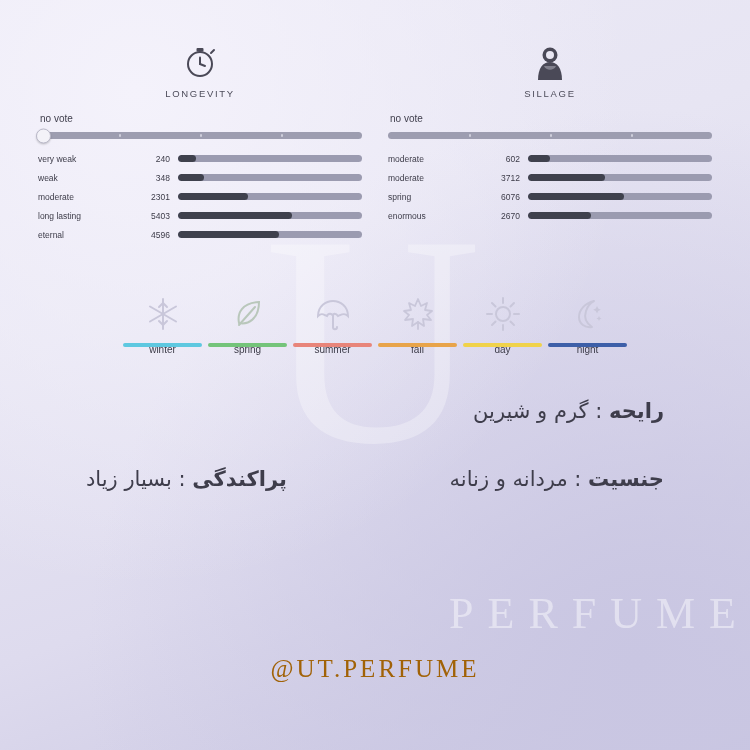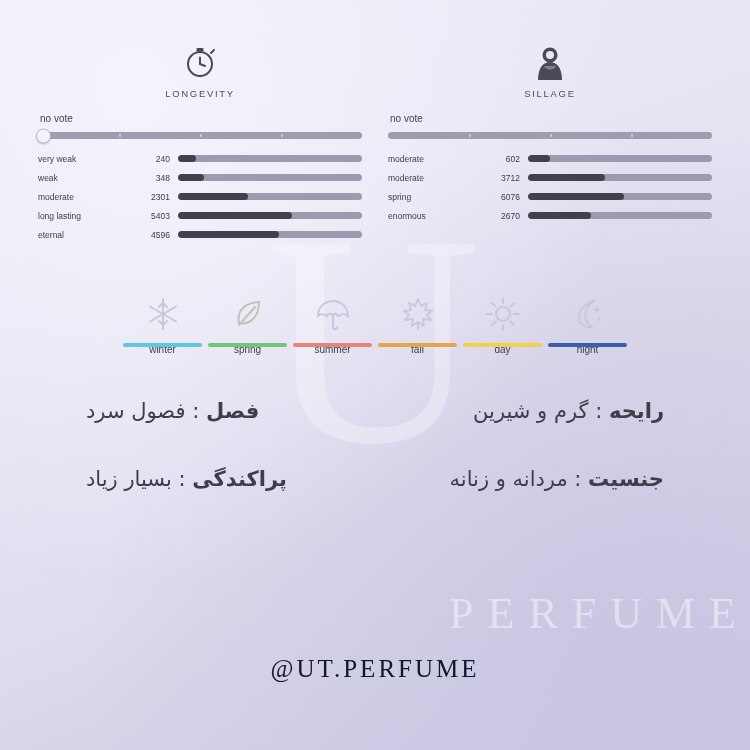--- a/index.html
+++ b/index.html
@@ -74,21 +74,21 @@
     display:flex;flex-direction:column;gap:22px;
   }
   .info-row{display:flex;justify-content:space-between;align-items:baseline;}
   .info-cell{font-size:21px;color:#3e3d4b;font-family:"DejaVu Sans", sans-serif;white-space:nowrap;}
   .info-cell b{font-weight:bold;}
   .info-cell span{font-weight:normal;}
 
   .handle{
     position:absolute;left:0;right:0;top:655px;text-align:center;
     font-family:"Liberation Serif", serif;
-    font-size:25px;letter-spacing:3px;color:#0f172a;
+    font-size:25px;letter-spacing:3px;color:#a16207;
   }
 </style>
 </head>
 <body>
 
 <div class="watermark">U</div>
 <div class="watermark2">PERFUME</div>
 
 <div class="wrap">
 
@@ -307,23 +307,20 @@
         <i style="background:#3d5fa8"></i>
       </div>
   </div>
 
   <div class="info">
 
     <div class="info-row">
       <div class="info-cell">
         <b>رایحه</b><span> : </span><span>گرم و شیرین</span>
       </div>
-      <div class="info-cell">
-        <b>فصل</b><span> : </span><span>فصول سرد</span>
-      </div>
     </div>
 
     <div class="info-row">
     </div>
 
     <div class="info-row">
       <div class="info-cell">
         <b>جنسیت</b><span> : </span><span>مردانه و زنانه</span>
       </div>
       <div class="info-cell">

